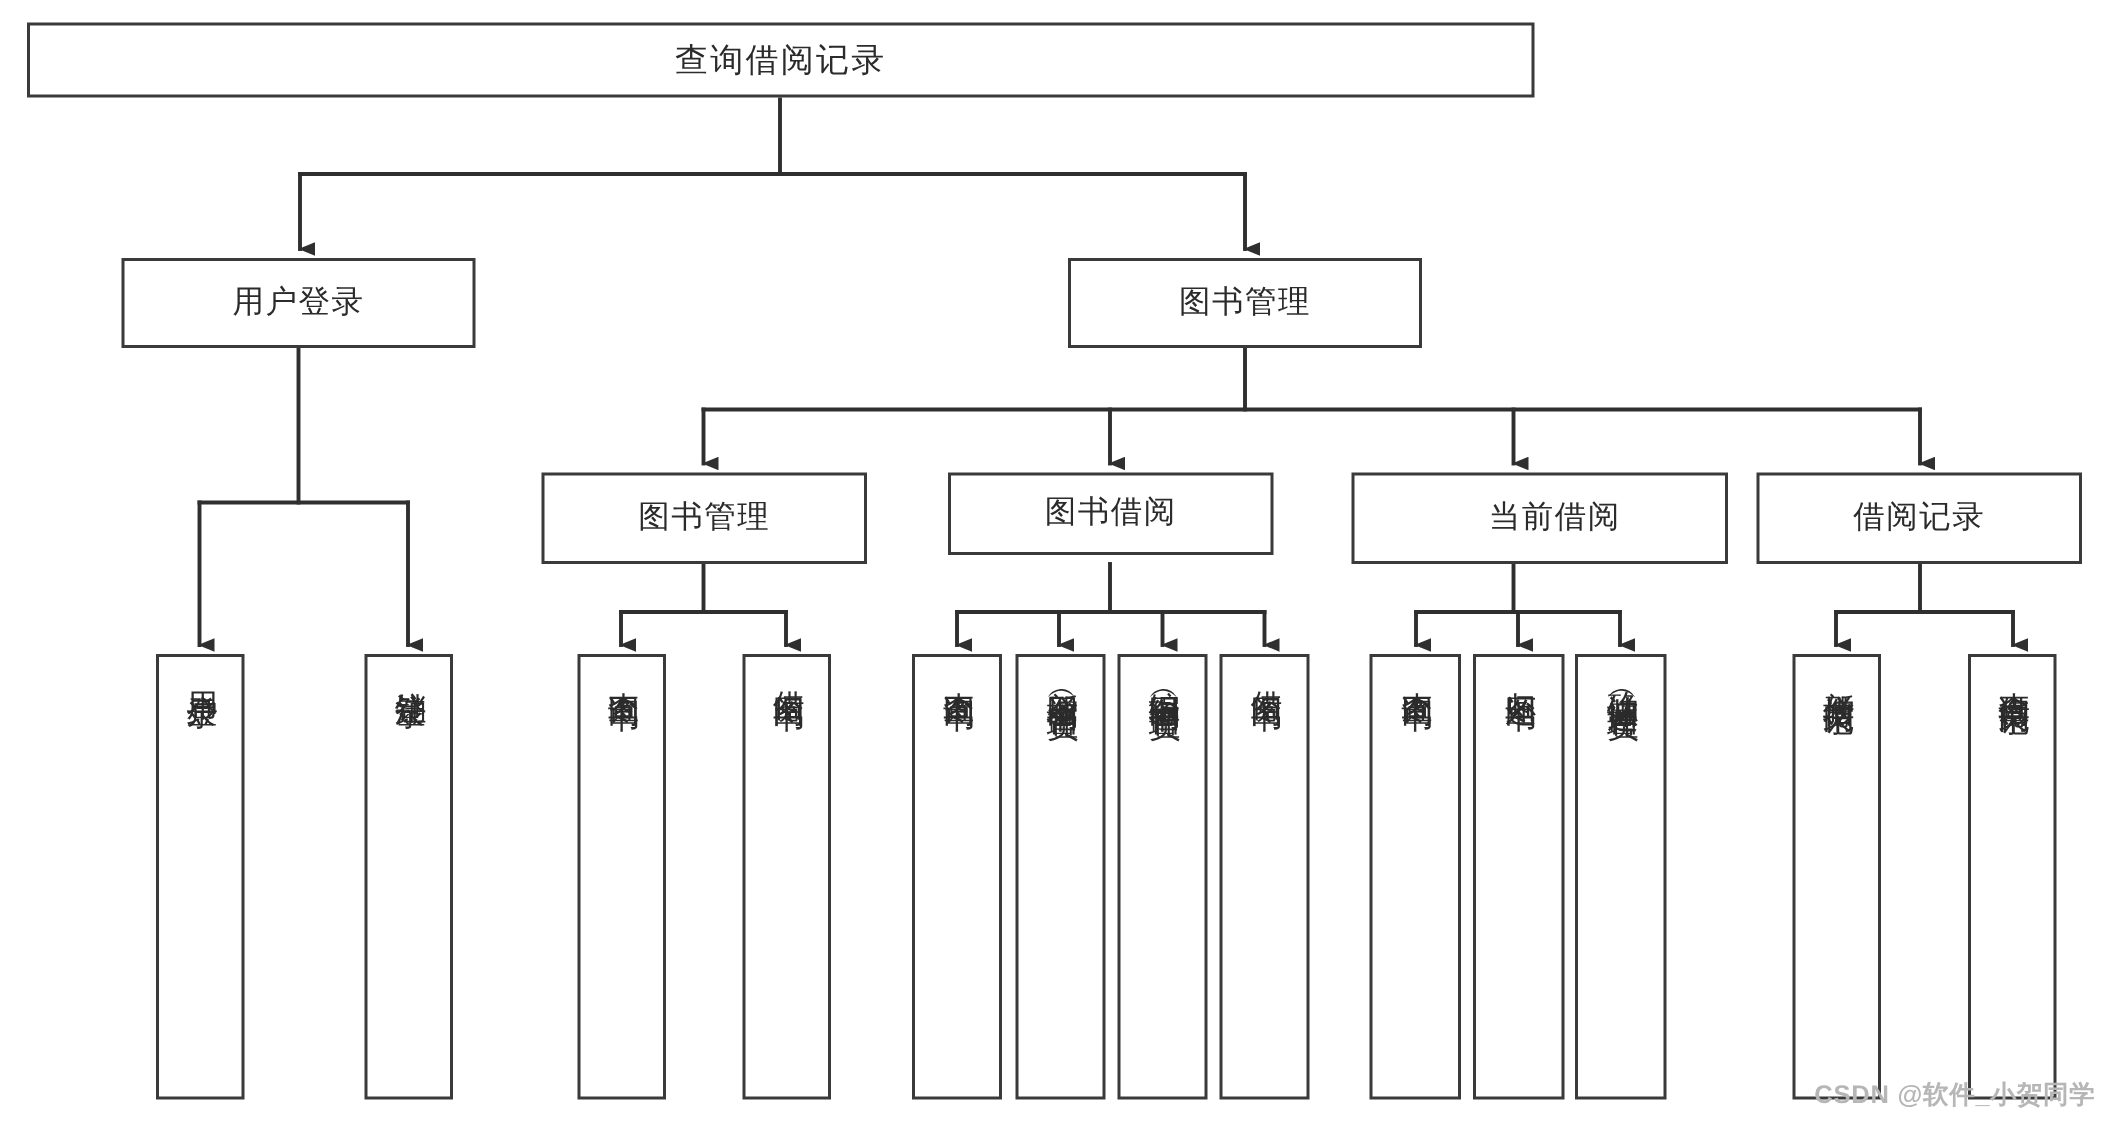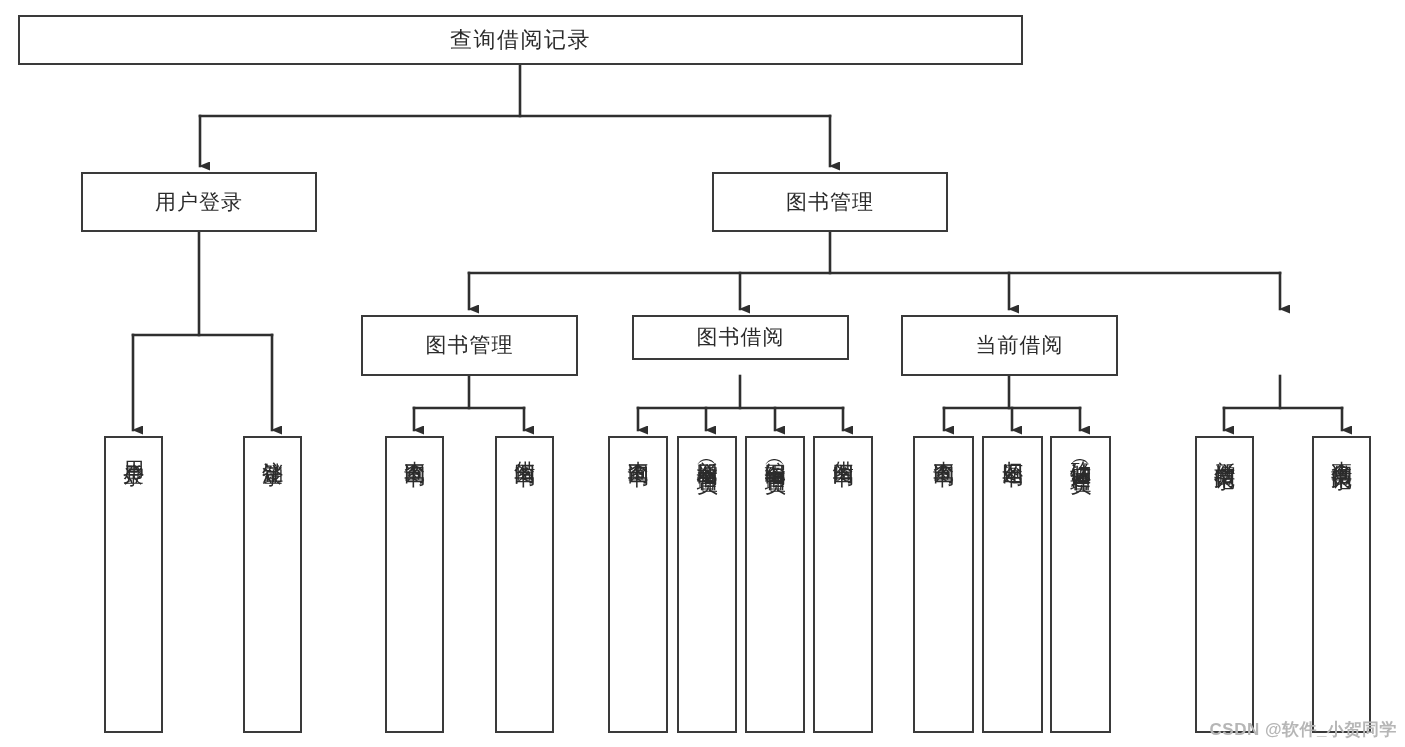--- a/index.html
+++ b/index.html
@@ -143,28 +143,31 @@
   </div>
 
   <div class="node horiz" style="left:712px; top:172px; width:236px; height:60px;">
     <span class="node-label">图书管理</span>
   </div>
 
   <div class="node horiz" style="left:361px; top:315px; width:217px; height:61px;">
     <span class="node-label">图书管理</span>
   </div>
 
-  <div class="node horiz" style="left:632px; top:315px; width:217px; height:45px;">
+  <div class="node horiz" style="left:632px; top:315px; width:217px; height:55px;">
     <span class="node-label">图书借阅</span>
   </div>
 
-  <div class="node horiz" style="left:901px; top:315px; width:217px; height:61px;padding-left:20px;">
+  <div class="node horiz" style="left:901px; top:315px; width:251px; height:61px;padding-left:20px;">
     <span class="node-label">当前借阅</span>
   </div>
 
+  <div class="node horiz" style="left:1171px; top:315px; width:217px; height:61px;">
+    <span class="node-label">借阅记录</span>
+  </div>
 
   <div class="node vert" style="left:104px; top:436px; width:59px; height:297px;">
     <span class="node-label">用户登录</span>
   </div>
 
   <div class="node vert" style="left:243px; top:436px; width:59px; height:297px;">
     <span class="node-label">注销登录</span>
   </div>
 
   <div class="node vert" style="left:385px; top:436px; width:59px; height:297px;">

